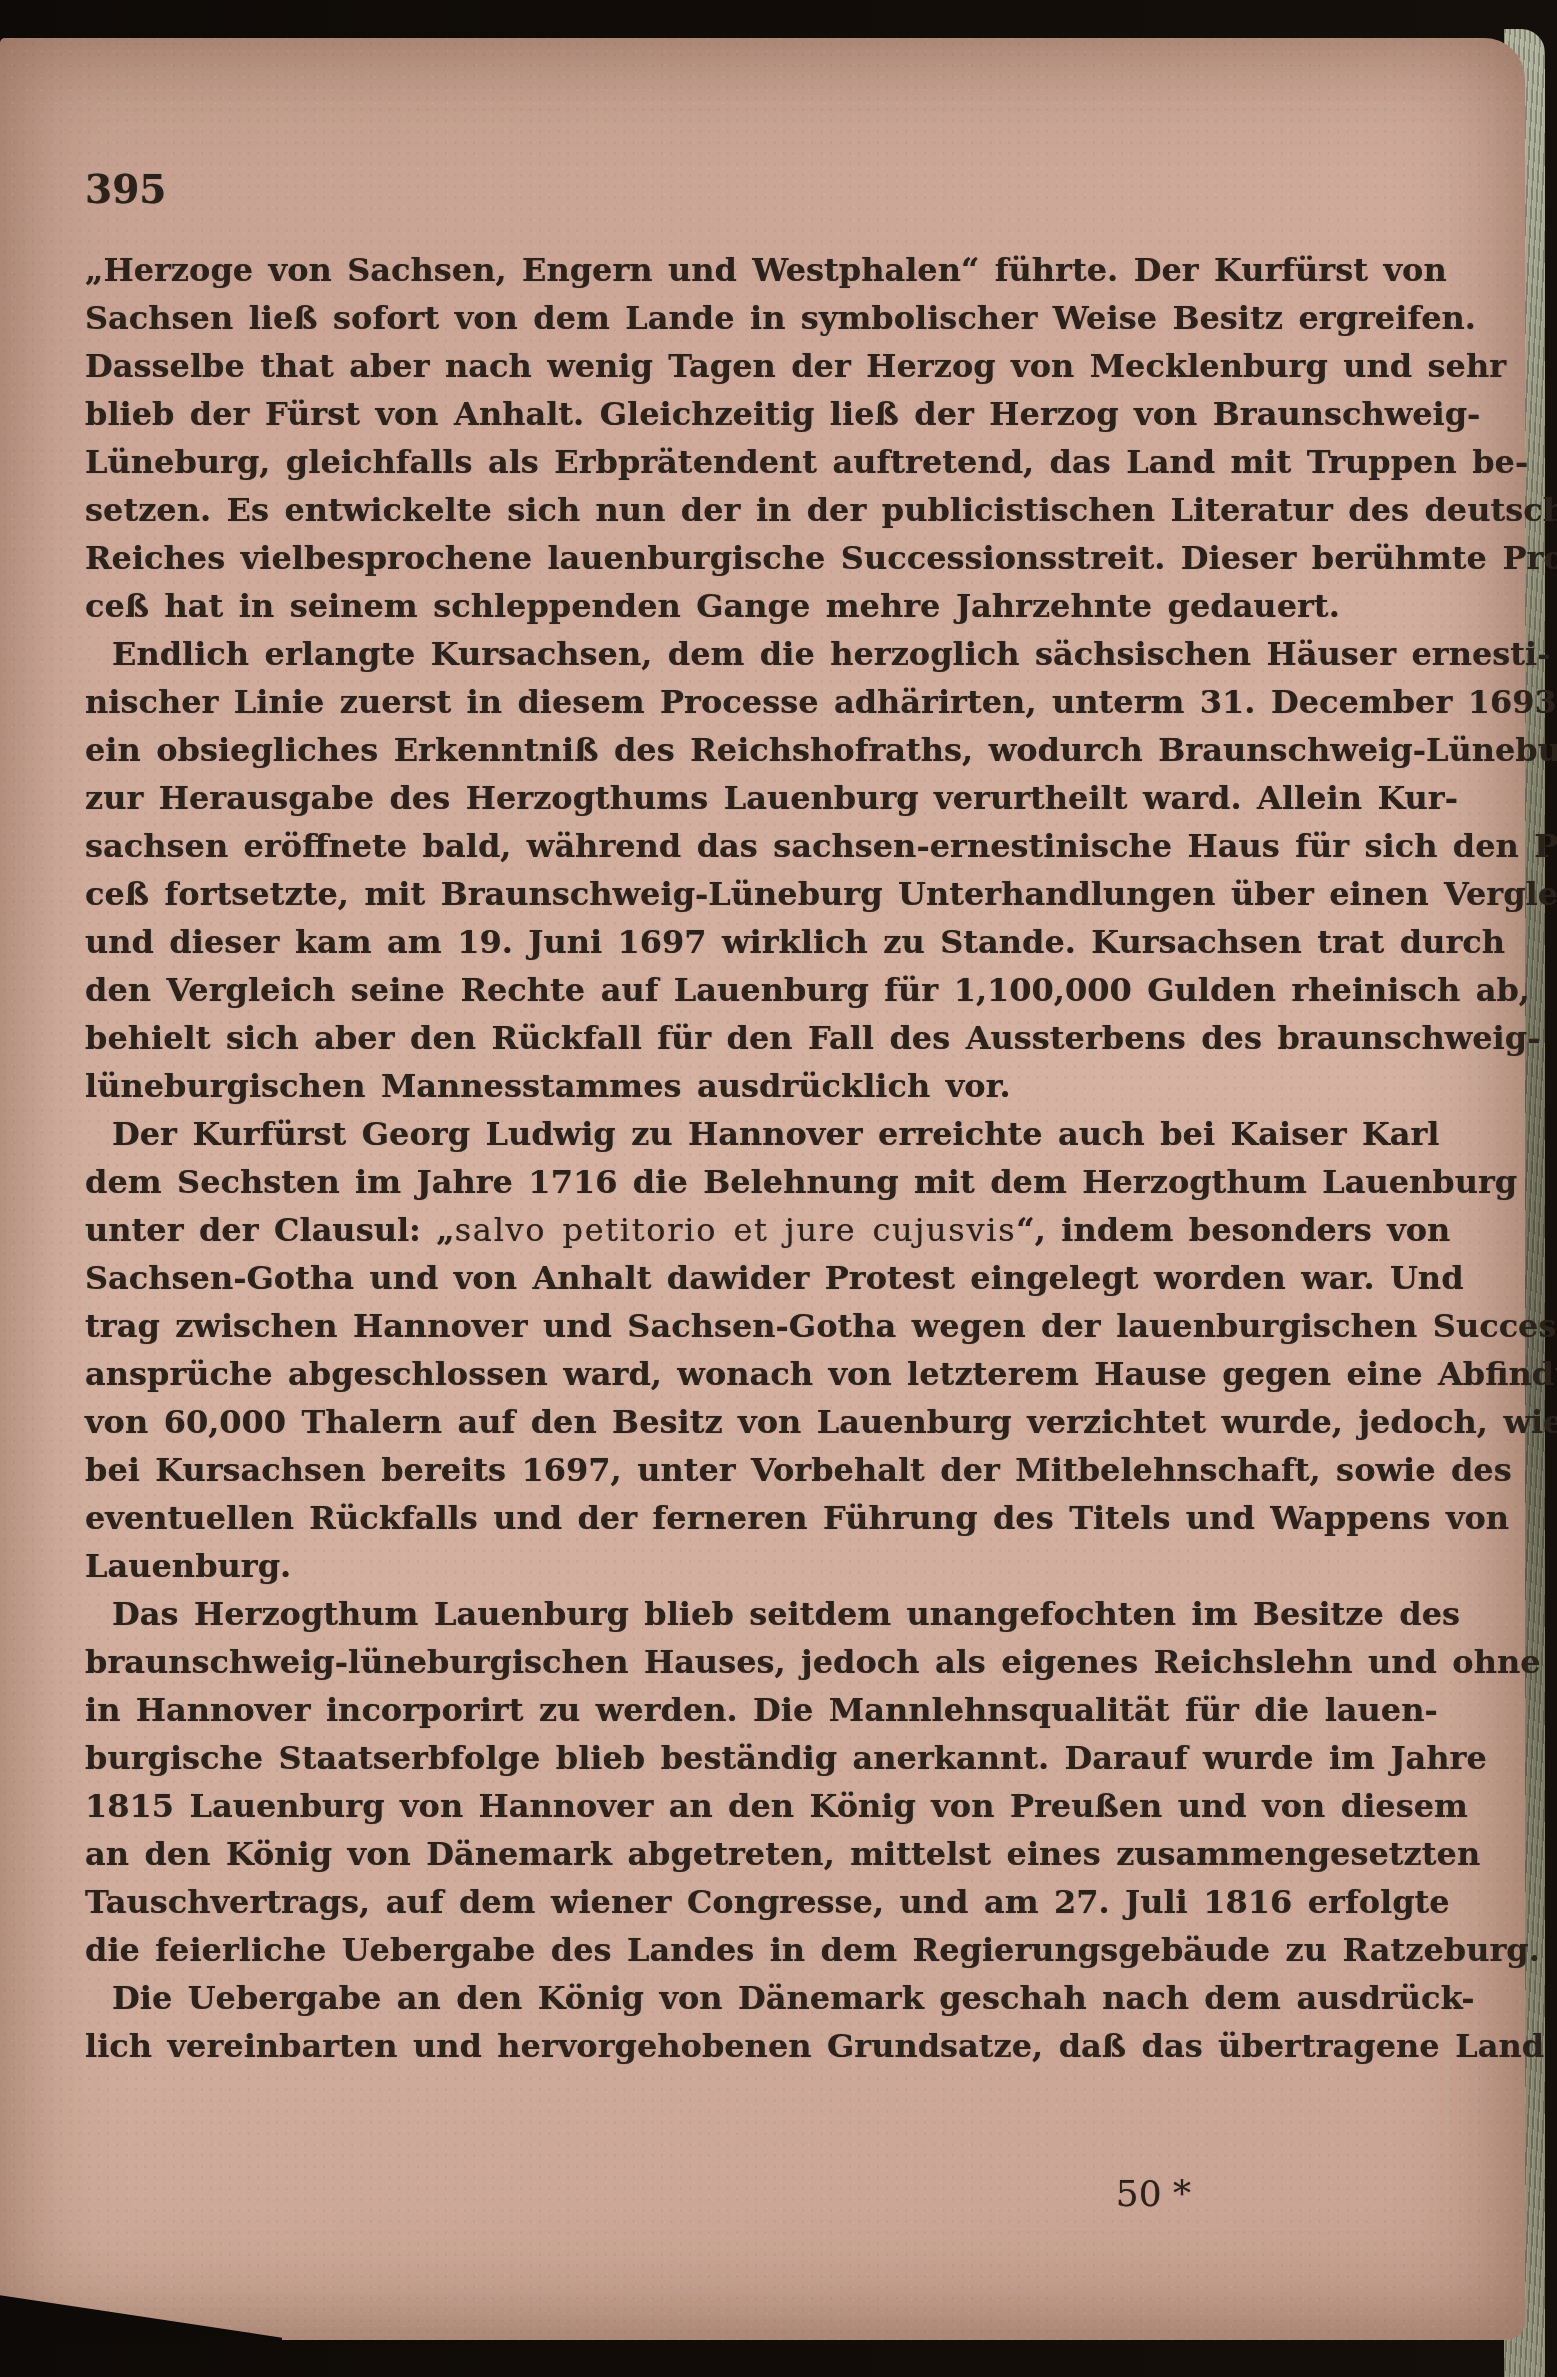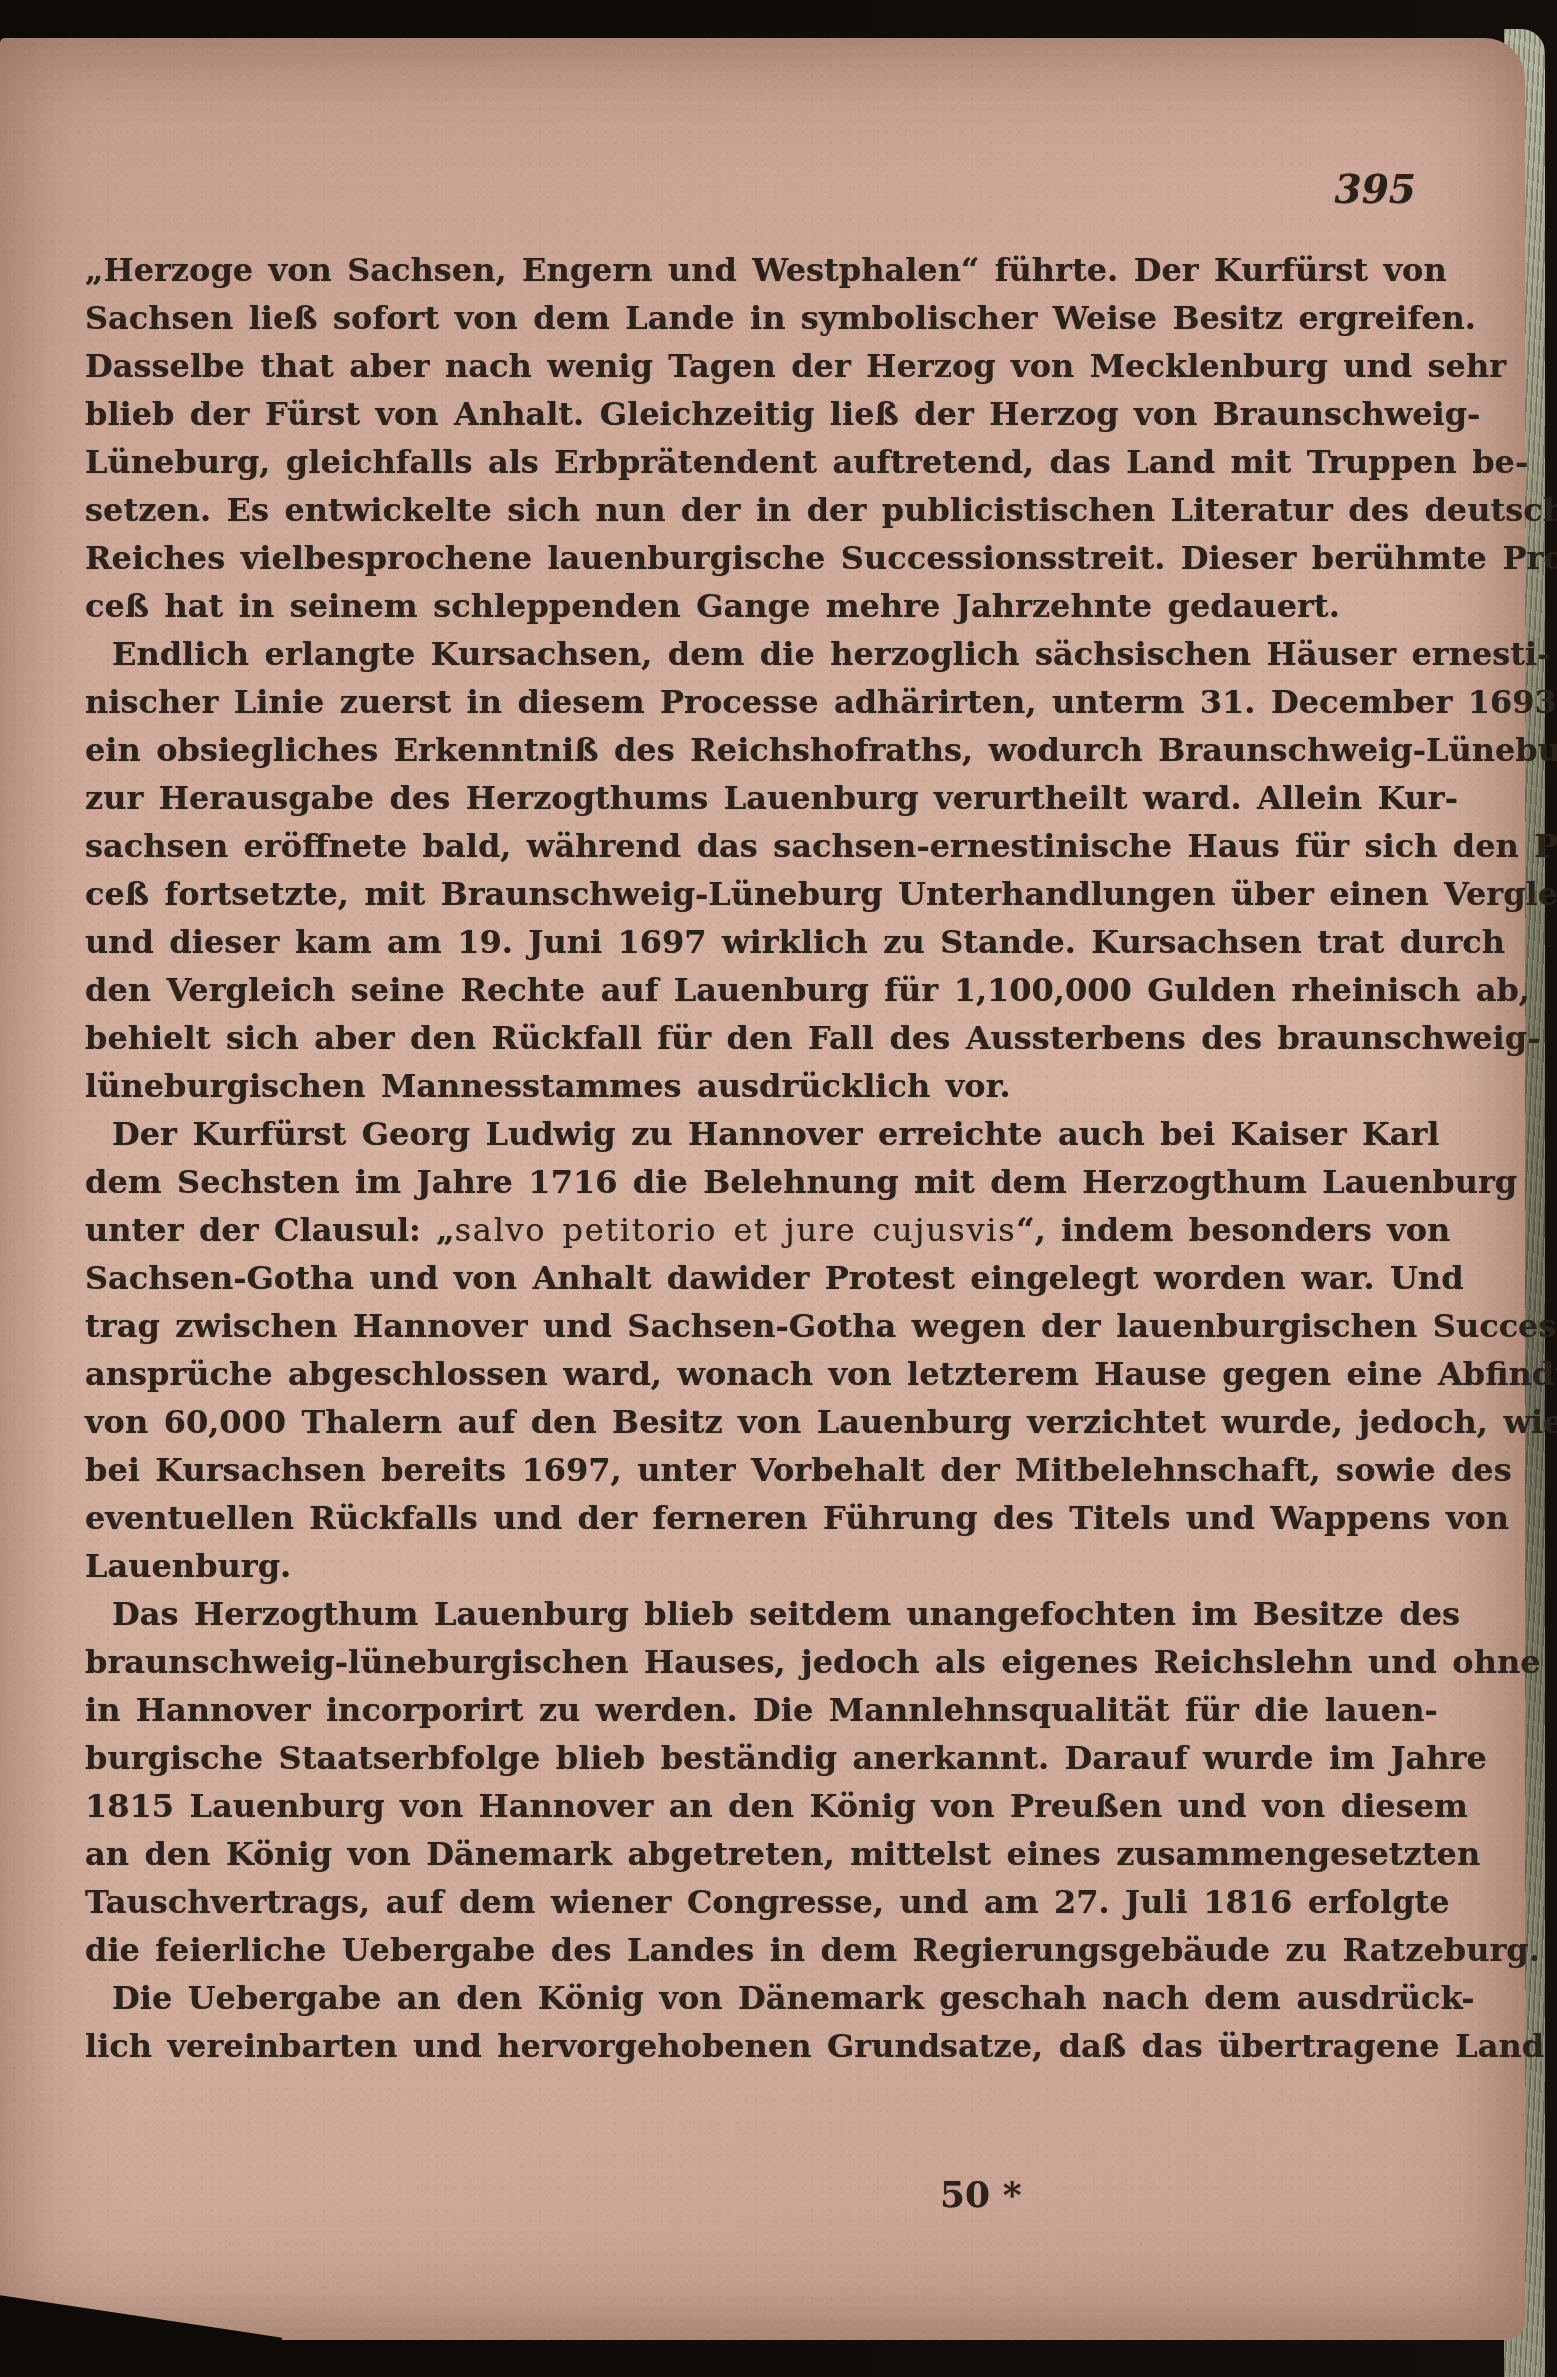--- a/index.html
+++ b/index.html
@@ -41,43 +41,42 @@
 
   
   .corner-shadow{
     position:absolute;left:0;top:2289px;width:282px;height:53px;z-index:2;
     background:var(--background,#0e0a07);
     clip-path:polygon(0 12%,100% 92%,100% 100%,0 100%);
   }
 
   .page-number{
     position:absolute;left:85px;top:128px;width:1331px;z-index:3;
-    text-align:right;font-size:39px;font-weight:bold;color:var(--ink,#2b221c);
+    text-align:left;font-size:39px;font-weight:bold;color:var(--ink,#2b221c);
     text-shadow:0 0 0.9px rgba(43,30,20,.55);
-    font-style:italic;
   }
 
   .text-block{
     position:absolute;left:85px;top:208px;width:1331px;z-index:3;
     color:var(--ink,#2b221c);
     text-shadow:0 0 0.9px rgba(43,30,20,.5);
   }
   .line{
     height:48px;line-height:48px;font-size:32px;font-weight:bold;
     text-align:justify;text-align-last:justify;text-justify:inter-word;
     word-spacing:4.3px;white-space:nowrap;
   }
   .line.para-end{text-align:right;text-align-last:left;}
   .line.indent{padding-left:27px;}
   .antiqua{font-weight:normal;letter-spacing:1.7px;}
 
   .signature{
     position:absolute;left:940px;top:2135px;width:427px;z-index:3;
-    text-align:left;padding-right:60px;
-    font-size:36px;font-weight:bold;color:var(--ink,#2b221c);
+    text-align:center;padding-right:60px;
+    font-size:36px;font-weight:normal;color:var(--ink,#2b221c);
     text-shadow:0 0 0.9px rgba(43,30,20,.5);
   }
 </style>
 </head>
 <body>
 
 <div id="scan">
   <div class="fore-edge"></div>
   <div class="paper">
     <div class="page-number">395</div>

